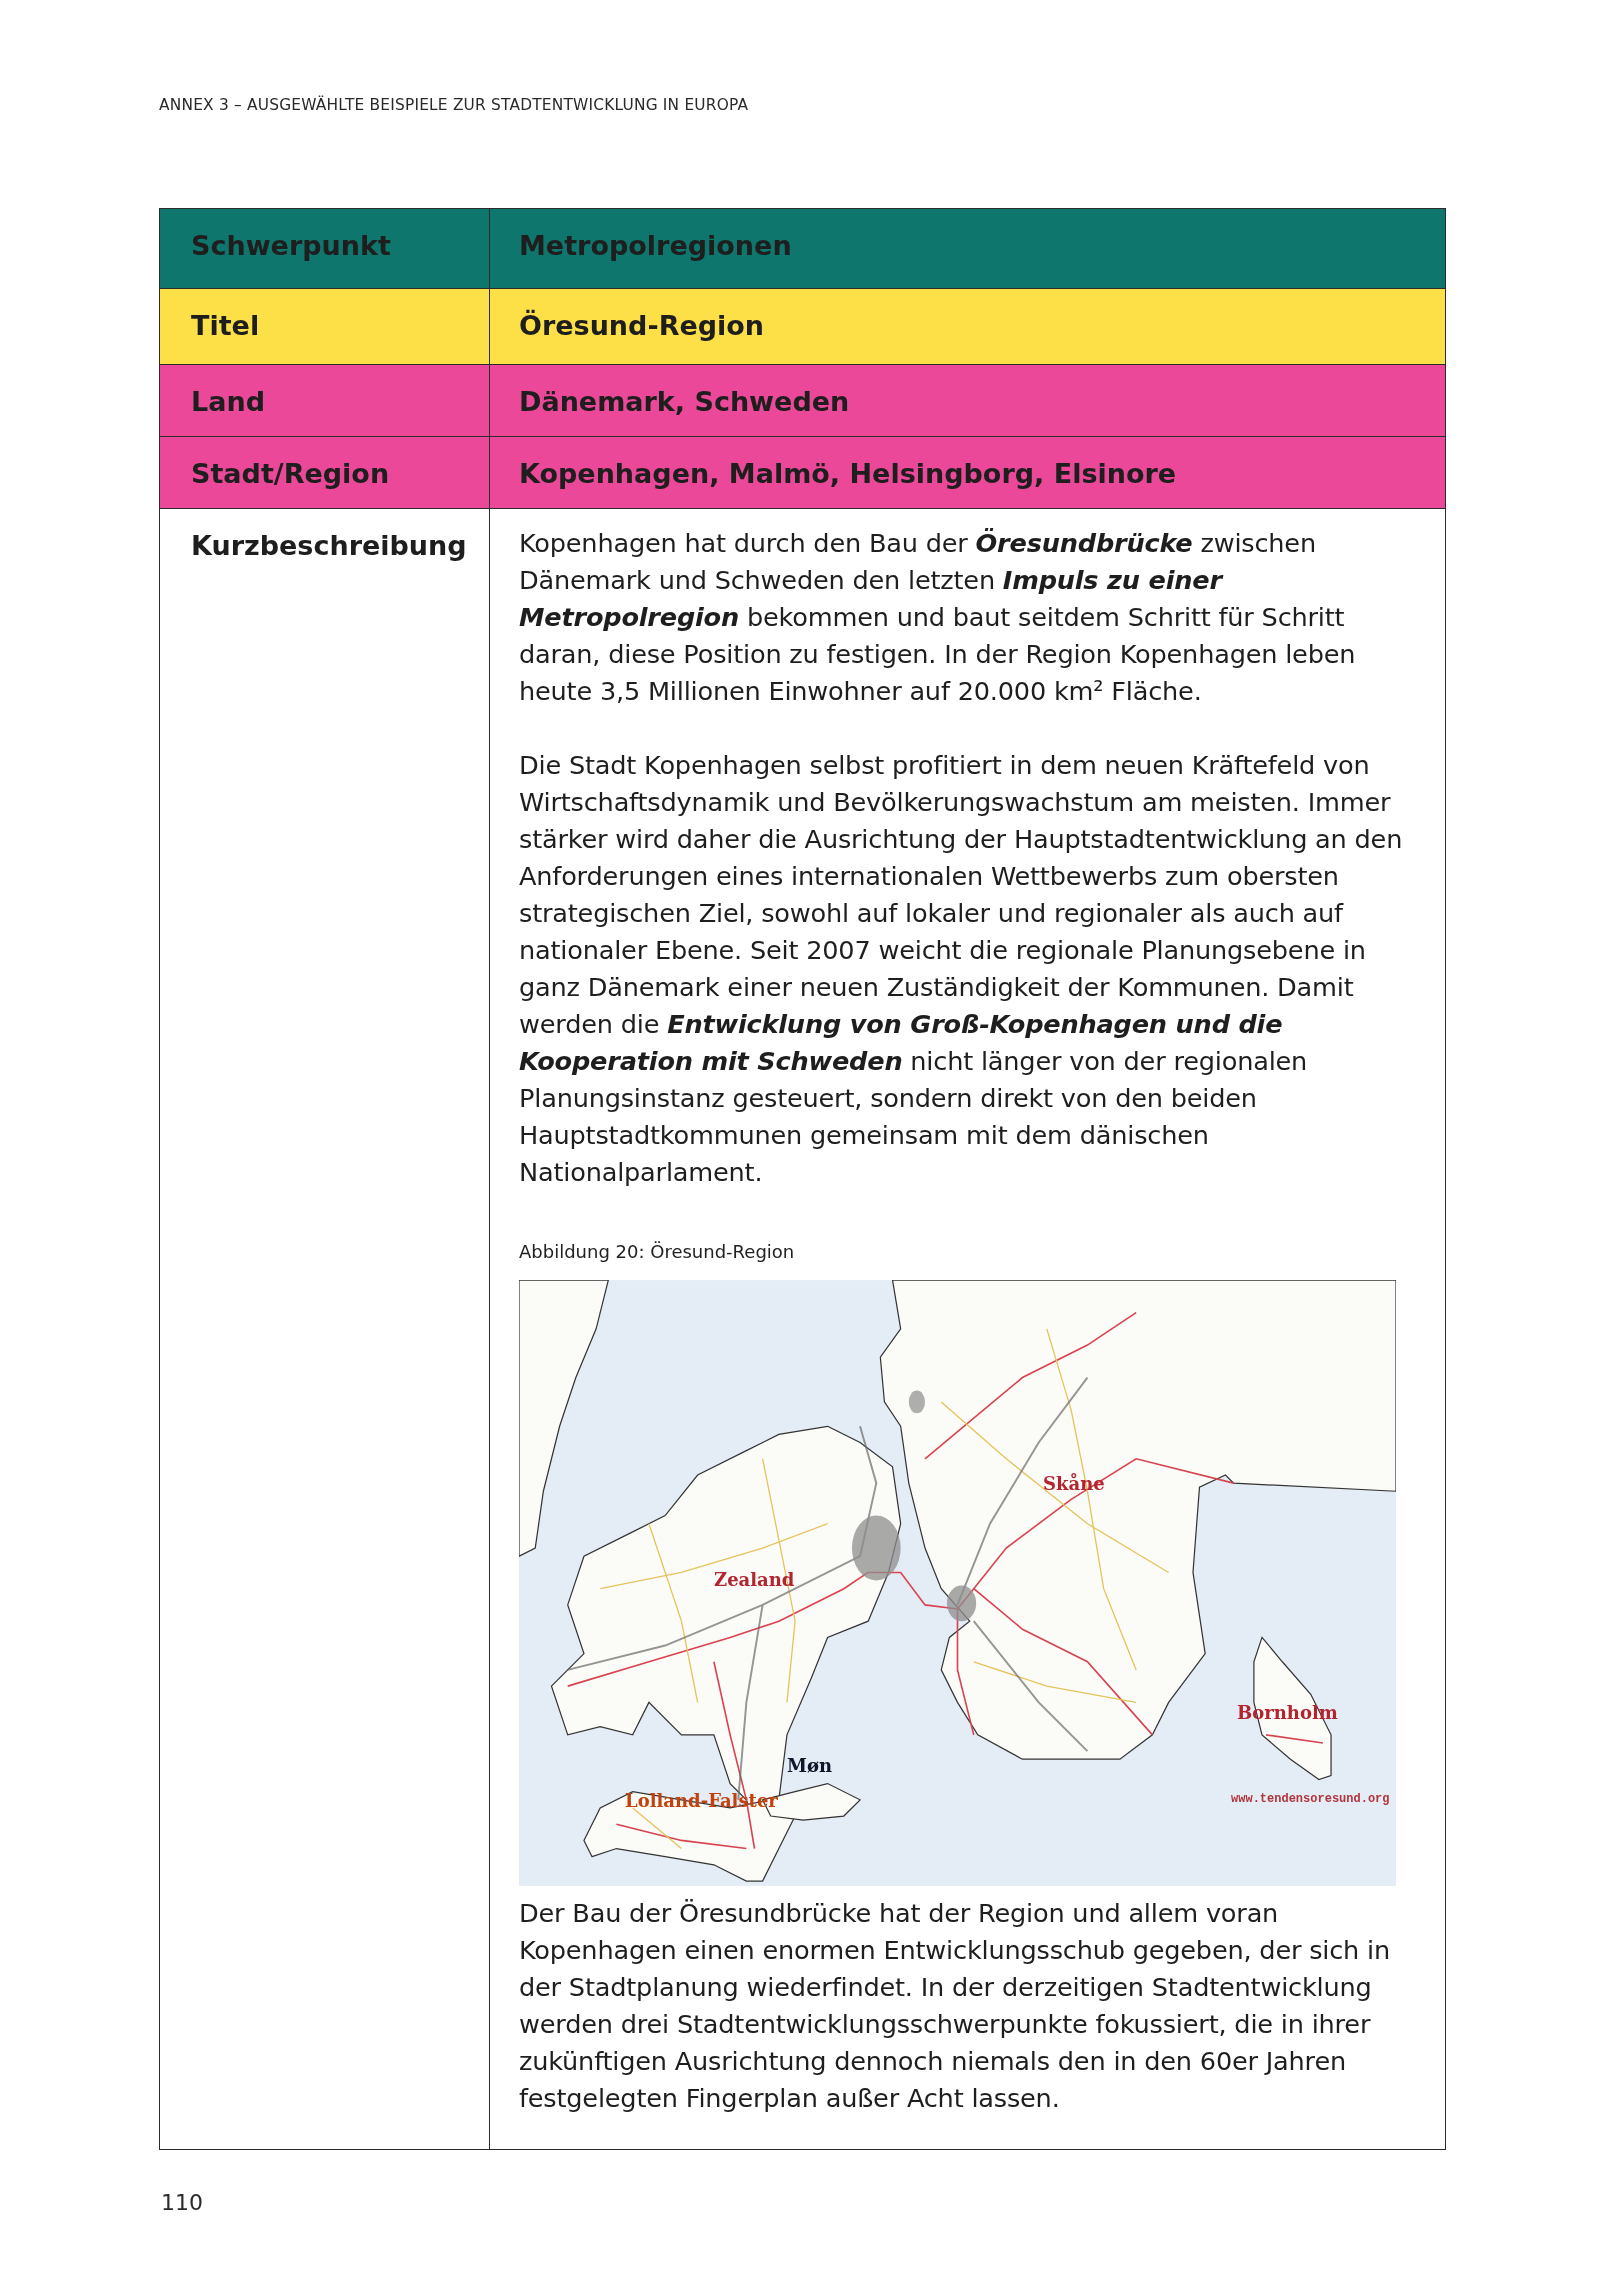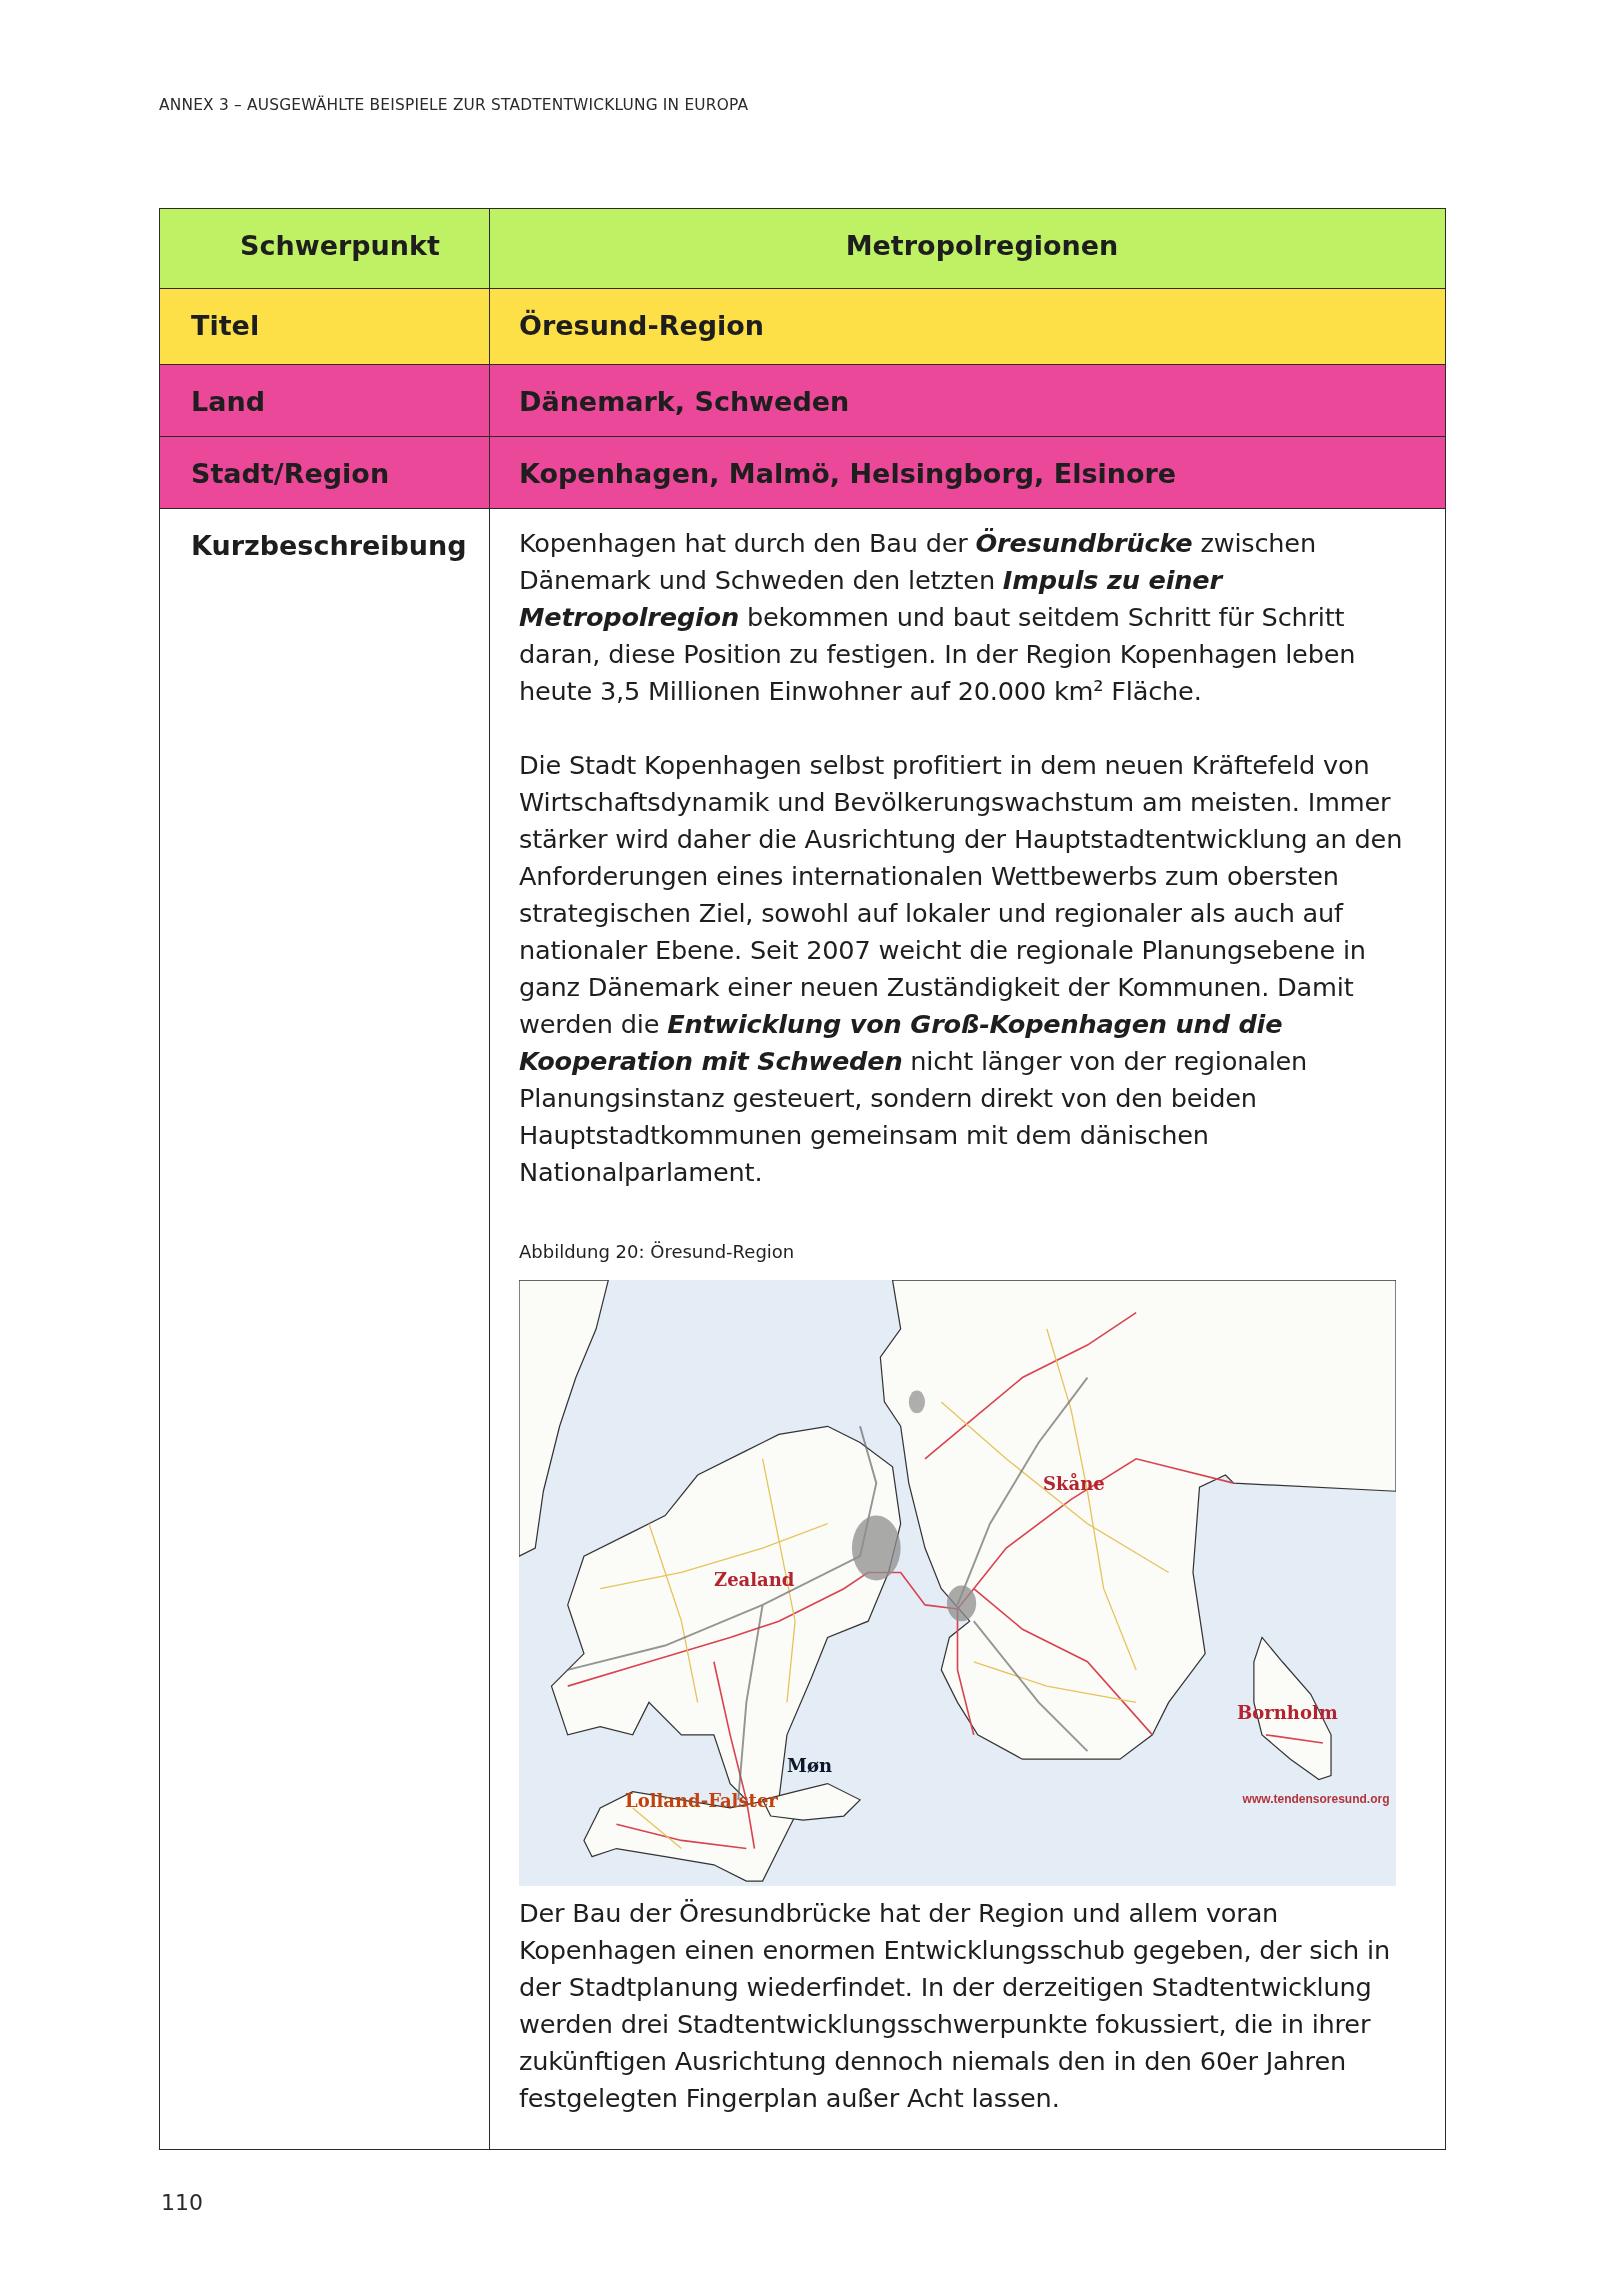--- a/index.html
+++ b/index.html
@@ -6,37 +6,37 @@
   body { width: 1623px; height: 2295px; position: relative; overflow: hidden;
          font-family: "DejaVu Sans", sans-serif; color: #1e1e1e; }
   .running-head { position: absolute; left: 159px; top: 96px; font-size: 15.4px;
          letter-spacing: 0.2px; color: #2a2a2a; }
   .page-number { position: absolute; left: 161px; top: 2190px; font-size: 22px; color: #2a2a2a; }
 
   table.factsheet { position: absolute; left: 159px; top: 208px; width: 1287px;
          border-collapse: collapse; table-layout: fixed; }
   table.factsheet td { border: 1.6px solid #2b2b2b; vertical-align: top; padding: 0; }
   table.factsheet col.c1 { width: 330px; }
-  .row-head td { background: #bef264; height: 79px; text-align: center; }
+  .row-head td { background: #0f766e; height: 79px; }
   .row-title td { background: #fde047; height: 75px; }
   .row-plain td { background: #ec4899; height: 71px; }
   .cell-label, .cell-value { font-weight: bold; font-size: 27px; padding: 21px 0 0 31px;
          line-height: 32px; display: block; }
   .cell-value { padding-left: 29px; }
   .desc-cell { padding: 0 0 0 29px !important; }
   .desc-wrap { width: 901px; padding-top: 16px; padding-bottom: 32px; }
   .para { font-size: 25.6px; line-height: 37px; margin: 0; letter-spacing: -0.2px; }
   .para b { font-weight: bold; font-style: italic; }
   .para + .para { margin-top: 37px; }
   .fig-caption { font-size: 18px; margin: 50px 0 0 0; color: #222; }
   .map-wrap { position: relative; width: 877px; height: 494px; margin-top: 18px; }
   .map-wrap svg { display: block; }
   .map-label { position: absolute; font-family: "DejaVu Serif", serif; font-weight: bold;
          color: #b3242f; font-size: 18px; }
-  .map-url { position: absolute; right: 6.5px; bottom: -32px; font-family: Liberation Sans, sans-serif;
+  .map-url { position: absolute; right: 6.5px; bottom: -32px; font-family: Liberation Mono, monospace;
          font-weight: bold; font-size: 12px; color: #b3343c; }
   .source { font-size: 18px; margin: 50px 0 0 0; color: #222; }
   .para.last { margin-top: 50px; }
 </style>
 </head>
 <body>
 
 <div class="running-head">ANNEX 3 – AUSGEWÄHLTE BEISPIELE ZUR STADTENTWICKLUNG IN EUROPA</div>
 
 <table class="factsheet">

